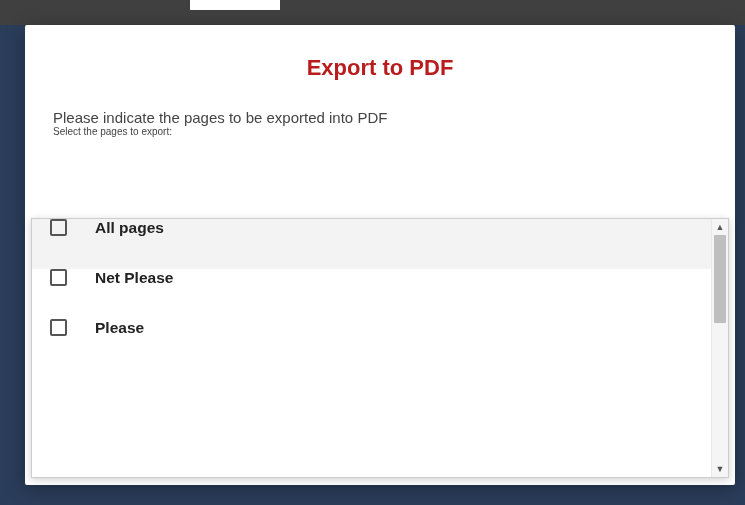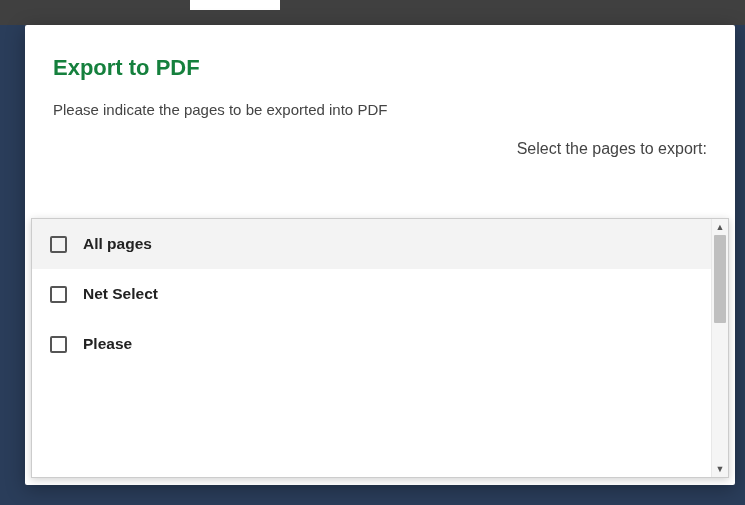--- a/index.html
+++ b/index.html
@@ -22,54 +22,52 @@
     box-shadow: 0 4px 20px rgba(0,0,0,0.3);
     height: 460px;
     overflow: visible;
   }
   .modal-inner {
     padding: 30px 28px 10px 28px;
   }
   .modal-title {
     font-size: 22px;
     font-weight: bold;
-    color: #15803d;
-    margin-bottom: 20px;
+    color: #b91c1c;
+    margin-bottom: 28px;
+    text-align: center;
   }
   .modal-desc {
     font-size: 15px;
     color: #444;
-    margin-bottom: 22px;
   }
   .modal-sub {
-    font-size: 16px;
+    font-size: 10px;
     color: #444;
     margin-bottom: 12px;
-    text-align: right;
   }
   .dropdown-list {
     position: absolute;
     left: 6px; right: 6px;
     top: 193px;
     bottom: 7px;
     background: #fff;
     border: 1px solid #ccc;
     box-shadow: 0 2px 8px rgba(0,0,0,0.18);
     display: flex;
   }
   .dd-items {
     flex: 1;
     overflow: hidden;
   }
   .dd-item {
     display: flex;
-    align-items: center;
     height: 50px;
     padding: 0 18px;
-    gap: 16px;
+    gap: 28px;
     cursor: pointer;
   }
   .dd-item.hover {
     background: #f3f3f3;
   }
   .dd-check {
     width: 17px; height: 17px;
     border: 2px solid #555;
     border-radius: 2px;
     flex-shrink: 0;
@@ -124,21 +122,21 @@
 
       <div class="dd-item hover">
         <span class="dd-check"></span>
         <span class="dd-label">All pages</span>
       </div>
 
 
 
       <div class="dd-item">
         <span class="dd-check"></span>
-        <span class="dd-label">Net Select</span>
+        <span class="dd-label">Net Please</span>
       </div>
 
       <div class="dd-item">
         <span class="dd-check"></span>
         <span class="dd-label">Please</span>
       </div>
 
       <div class="dd-item">
         
         

